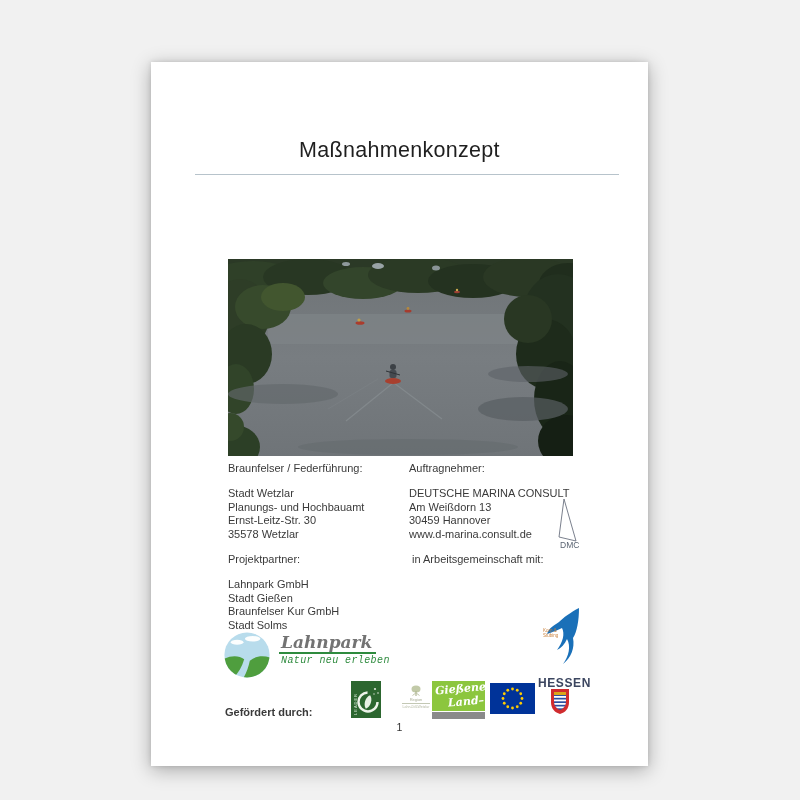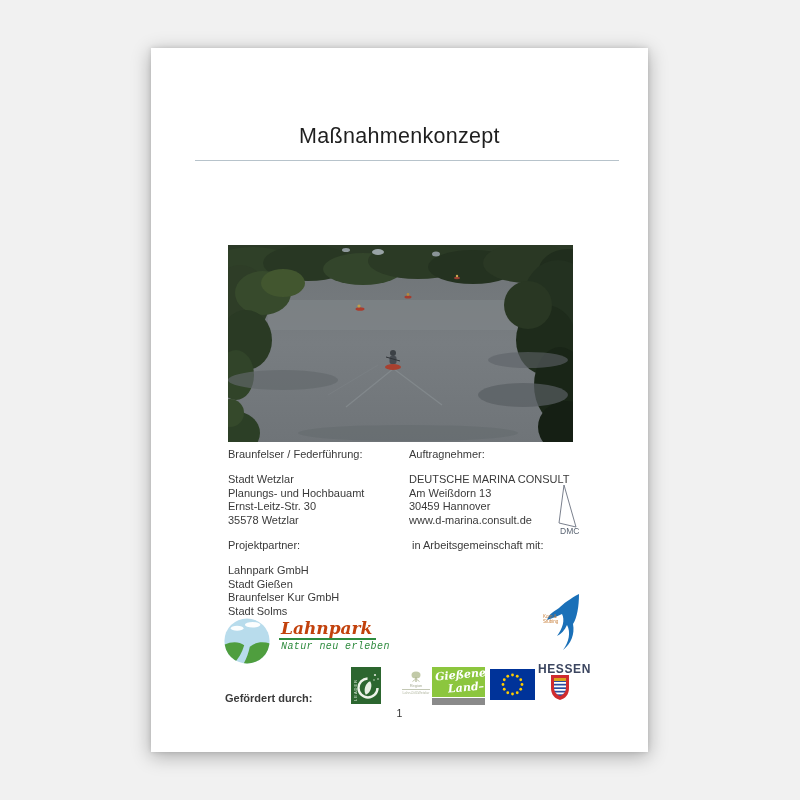--- a/index.html
+++ b/index.html
@@ -2,21 +2,21 @@
 <html><head>
 <meta charset="utf-8">
 <style>
   html,body{margin:0;padding:0;}
   body{
     width:800px;height:800px;overflow:hidden;
     background:#f1f1f1;
     font-family:"Liberation Sans","DejaVu Sans",sans-serif;
     color:#3a3a3a;
   }
-  .stage{position:relative;width:800px;height:588px;}
+  .stage{position:relative;width:800px;height:588px;margin-top:14px;}
   .page{
     position:absolute;left:151px;top:48px;width:497px;height:704px;
     background:#ffffff;
     box-shadow:0 4px 18px rgba(0,0,0,.30), 0 0 5px rgba(0,0,0,.12);
   }
   .abs{position:absolute;}
   .doc-title{
     left:0;right:0;top:76px;text-align:center;
     font-size:21.5px;letter-spacing:.3px;color:#1f1f1f;
   }
@@ -34,21 +34,21 @@
   .row1-h{top:400px;}
   .row1-b{top:425px;}
   .row2-h{top:491px;}
   .row2-b{top:516px;}
   .dmc{left:392px;top:434px;}
   .bird{left:392px;top:544px;}
   .lahnpark{left:72px;top:569px;display:flex;align-items:flex-start;}
   .lp-text{margin-left:8px;margin-top:2px;}
   .lp-name{
     font-family:"DejaVu Serif","Liberation Serif",serif;font-style:italic;font-weight:700;
-    font-size:17px;color:#c2410c;display:inline-block;
+    font-size:17px;color:#737373;display:inline-block;
     border-bottom:2px solid #2e8b3e;padding:0 4px 1px 2px;line-height:18px;
   }
   .lp-tag{
     font-family:Liberation Mono, monospace;font-style:italic;
     font-size:10px;color:#2e8b3e;letter-spacing:.4px;margin-top:1px;padding-left:2px;
   }
   .funding-label{left:74px;top:644px;font-size:11px;font-weight:bold;}
   .logo-leader{left:200px;top:619px;}
   .logo-region{left:251px;top:623px;width:28px;text-align:center;}
   .region-tree{display:block;margin:0 auto;}

